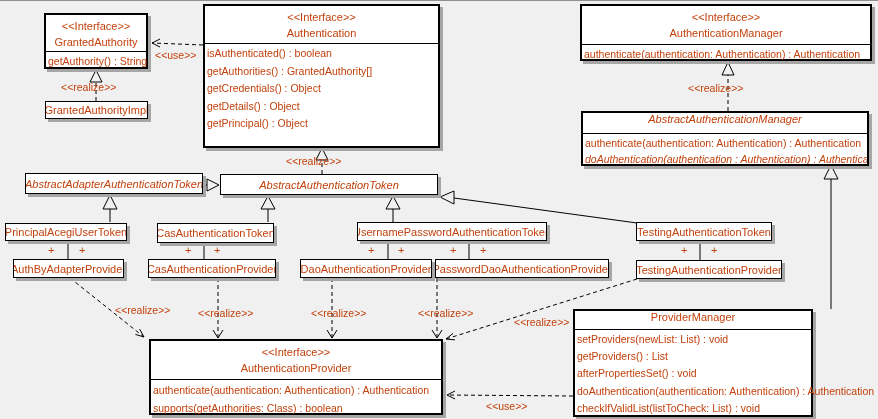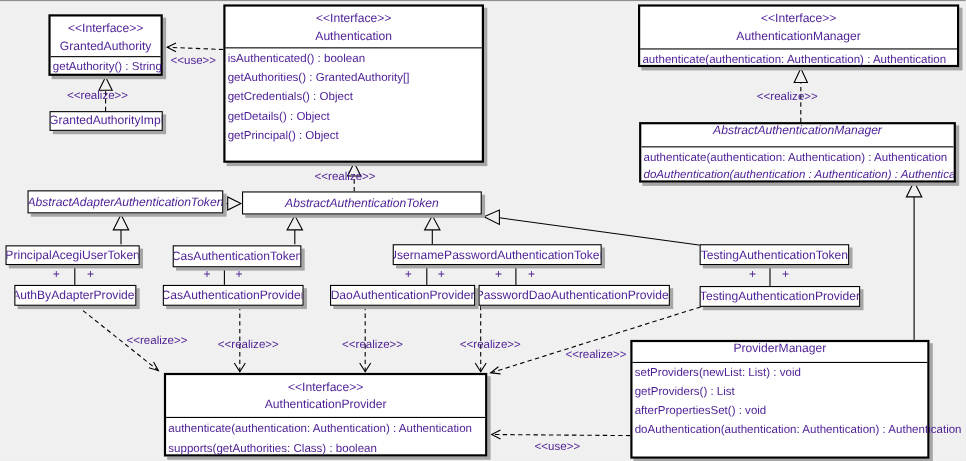--- a/index.html
+++ b/index.html
@@ -1,19 +1,19 @@
 <!DOCTYPE html>
 <html><head>
 <meta charset="utf-8">
 <style>
   html,body{margin:0;padding:0;background:#e8e8e8;}
   #frame{
     position:relative;width:878px;height:419px;overflow:hidden;
     background:#f0f0f0;border-top:1px solid #909090;box-sizing:border-box;
-    font-family:"Liberation Sans",sans-serif;color:#4c1d95;
+    font-family:"Liberation Sans",sans-serif;color:#c2410c;
   }
   svg.wires{position:absolute;left:0;top:0;}
   svg.wires line{stroke:#000;stroke-width:1;}
   svg.wires line.dash{stroke-dasharray:4 3;}
   svg.wires polygon{fill:#f0f0f0;stroke:#000;stroke-width:1;}
   svg.wires polyline{fill:none;stroke:#000;stroke-width:1;}
   .b{
     position:absolute;background:#fff;border:1px solid #000;
     box-shadow:3px 3px 0 #a6a6a6;box-sizing:border-box;
   }
@@ -222,29 +222,30 @@
     <div class="t" style="height:38px;">
       <div class="st">&lt;&lt;Interface&gt;&gt;</div>
       <div class="nm">AuthenticationProvider</div>
     </div>
     <div class="ms">
       <div class="m">authenticate(authentication: Authentication) : Authentication</div>
       <div class="m">supports(getAuthorities: Class) : boolean</div>
     </div>
   </div>
 
-  <div class="b thick lh172" style="left:573px;top:308px;width:272px;height:108px;">
+  <div class="b thick lh172" style="left:573px;top:308px;width:240px;height:108px;">
     <div class="t single" style="height:18px;">
       <span>ProviderManager</span>
     </div>
     <div class="ms">
       <div class="m">setProviders(newList: List) : void</div>
       <div class="m">getProviders() : List</div>
       <div class="m">afterPropertiesSet() : void</div>
       <div class="m">doAuthentication(authentication: Authentication) : Authentication</div>
+      <div class="m">checkIfValidList(listToCheck: List) : void</div>
     </div>
   </div>
 
   <div class="elabel" style="left:155px;top:48px;">&lt;&lt;use&gt;&gt;</div>
   <div class="elabel" style="left:61px;top:80px;">&lt;&lt;realize&gt;&gt;</div>
   <div class="elabel" style="left:286px;top:154px;">&lt;&lt;realize&gt;&gt;</div>
   <div class="elabel" style="left:688px;top:81px;">&lt;&lt;realize&gt;&gt;</div>
   <div class="elabel" style="left:115px;top:303px;">&lt;&lt;realize&gt;&gt;</div>
   <div class="elabel" style="left:198px;top:306px;">&lt;&lt;realize&gt;&gt;</div>
   <div class="elabel" style="left:311px;top:306px;">&lt;&lt;realize&gt;&gt;</div>

